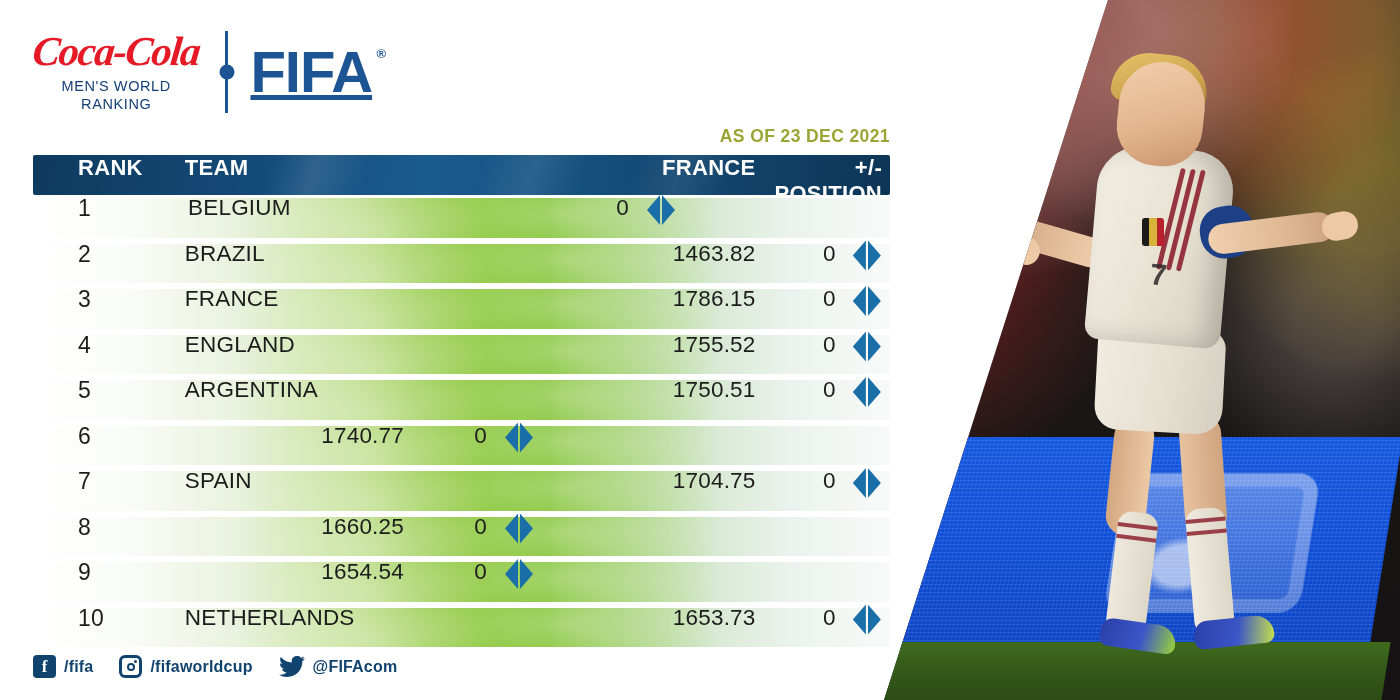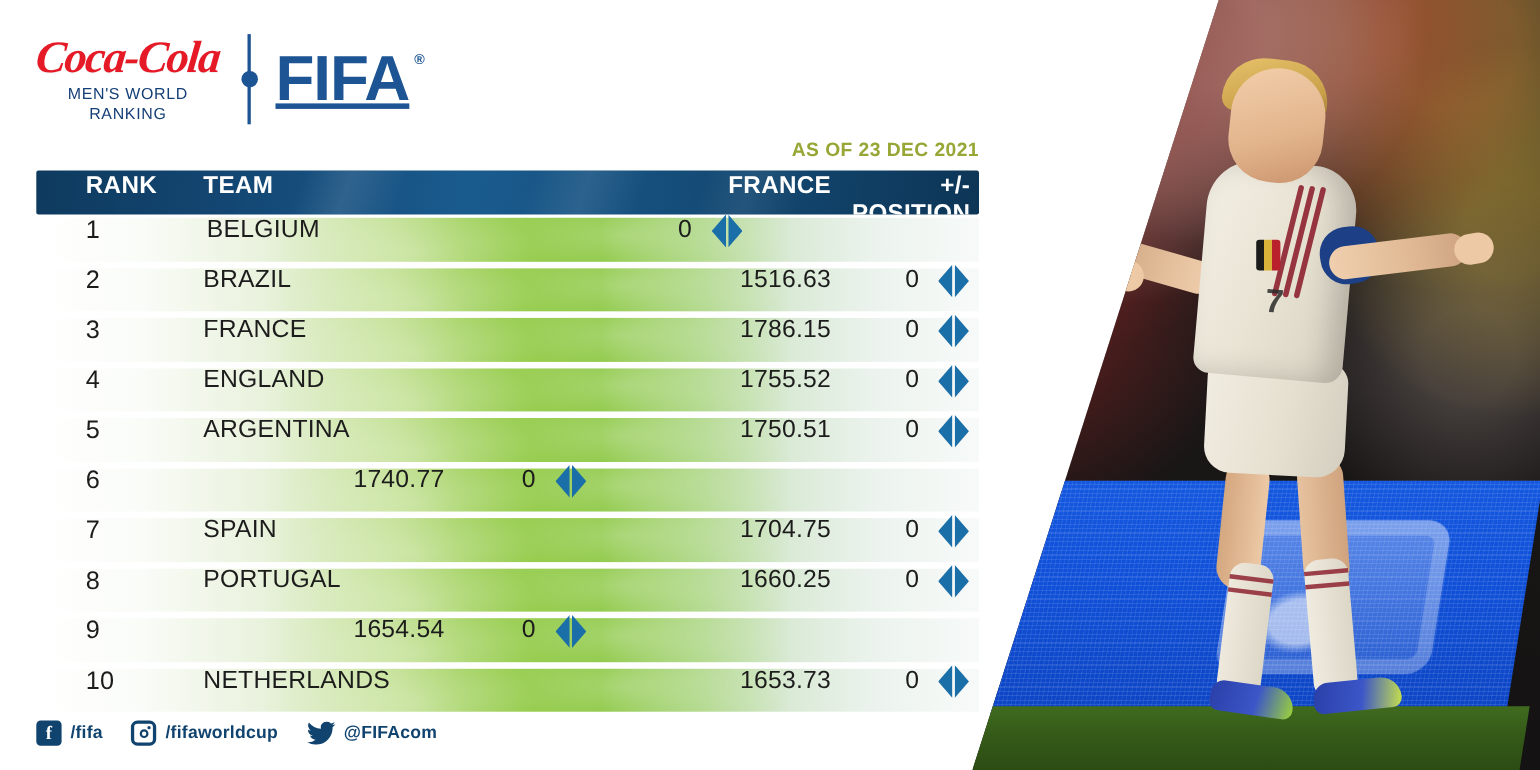--- a/index.html
+++ b/index.html
@@ -332,21 +332,21 @@
                   <i class="r"></i>
                 </span>
               </div>
             </div>
           </div>
           <div class="row">
             <div class="rowbg"></div>
             <div class="cells">
               <div class="c-rank td td-rank">2</div>
               <div class="c-team td">BRAZIL</div>
-              <div class="c-points td">1516.63</div>
+              <div class="c-points td">1463.82</div>
               <div class="c-pos td td-pos">0</div>
               <div class="c-ind">
                 <span class="ind">
                   <i class="l"></i>
                   <i class="r"></i>
                 </span>
               </div>
             </div>
           </div>
           <div class="row">
@@ -420,21 +420,20 @@
                   <i class="l"></i>
                   <i class="r"></i>
                 </span>
               </div>
             </div>
           </div>
           <div class="row">
             <div class="rowbg"></div>
             <div class="cells">
               <div class="c-rank td td-rank">8</div>
-              <div class="c-team td">PORTUGAL</div>
               <div class="c-points td">1660.25</div>
               <div class="c-pos td td-pos">0</div>
               <div class="c-ind">
                 <span class="ind">
                   <i class="l"></i>
                   <i class="r"></i>
                 </span>
               </div>
             </div>
           </div>

